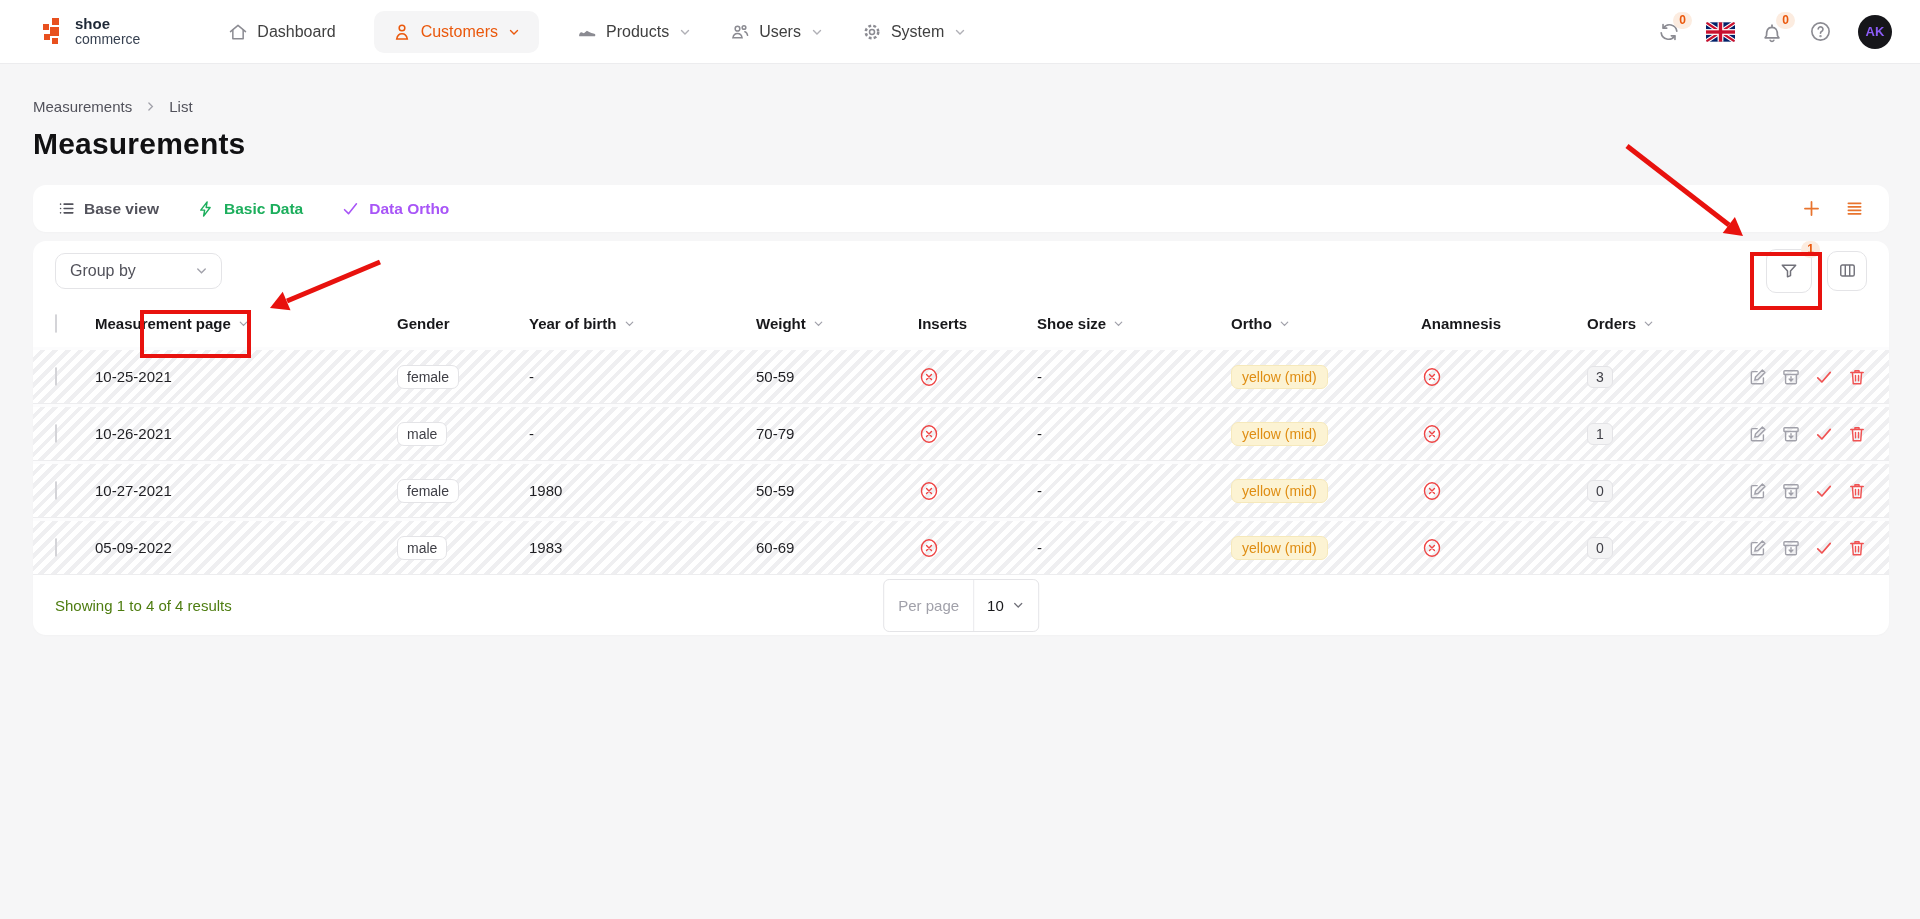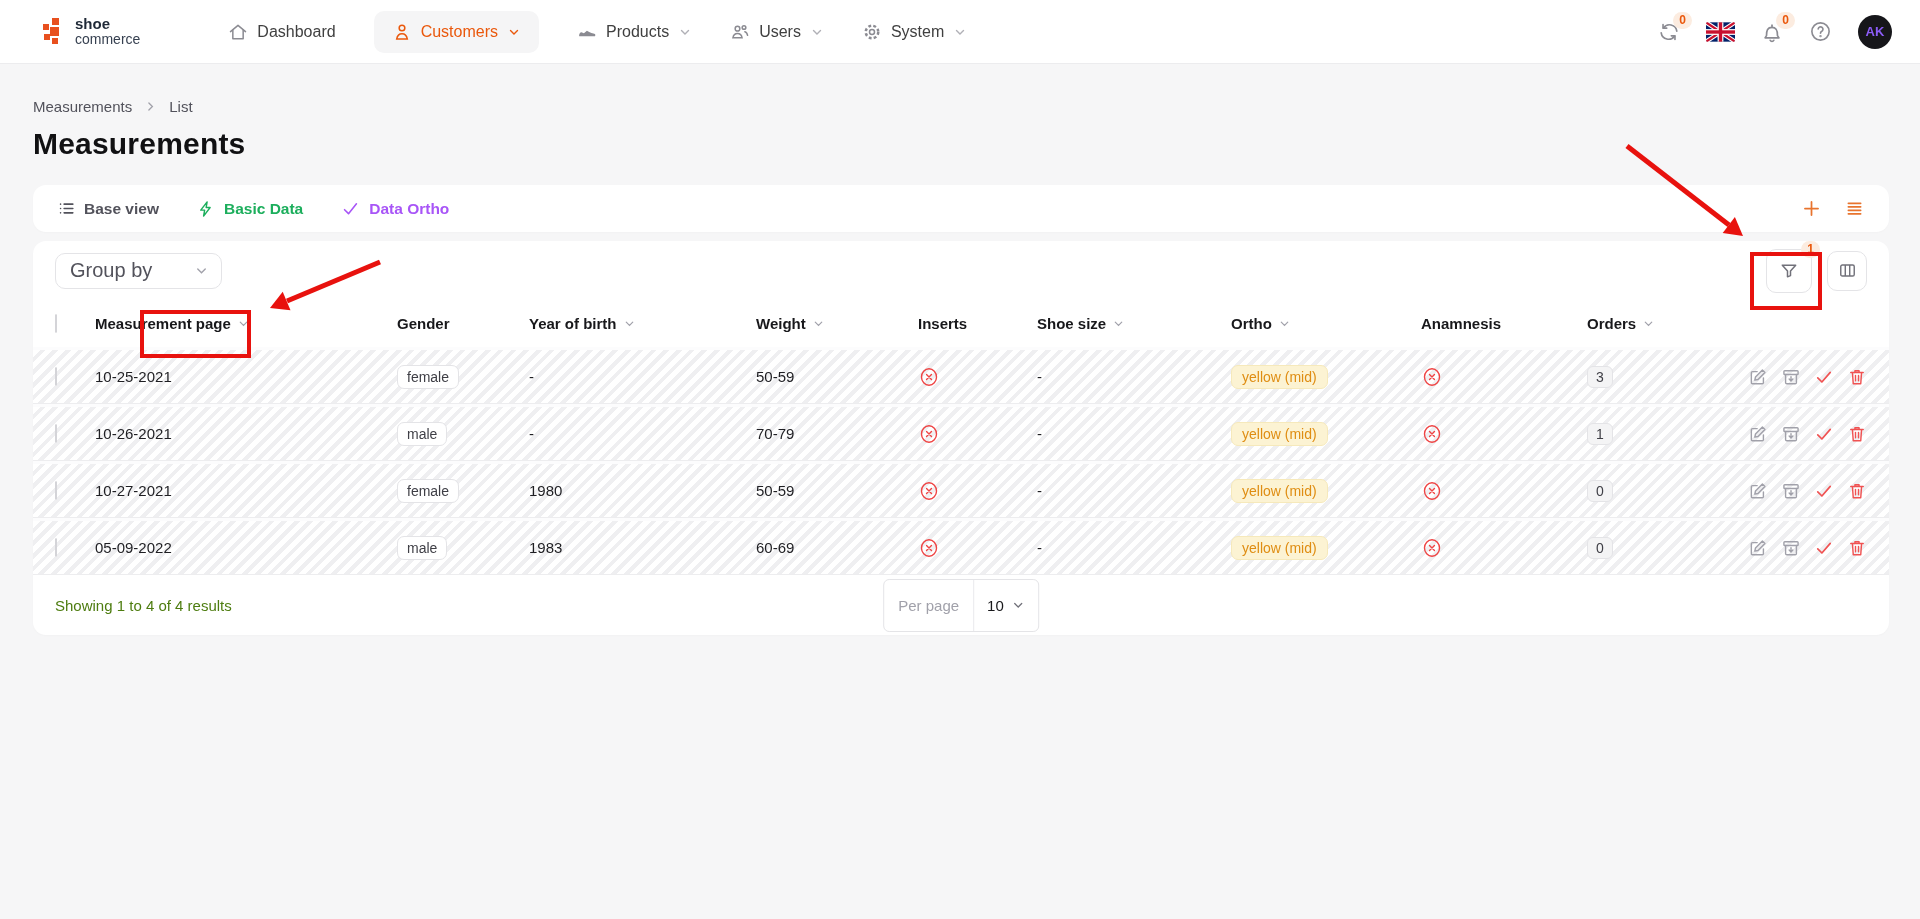--- a/index.html
+++ b/index.html
@@ -50,21 +50,21 @@
   .view-tab { display:flex; align-items:center; gap:9px; font-size:15.5px; font-weight:600; margin-right:38px; cursor:pointer; }
   .view-tab.base { color:#52525b;gap:8px; }
   .view-tab.green { color:#1cae5c; }
   .view-tab.purple { color:#a855f7; }
   .views-right { margin-left:auto; display:flex; align-items:center; gap:22px; color:#e8742e; }
   
   .table-card { margin-top:9px; background:#fff; border-radius:13px; box-shadow:0 1px 2px rgba(0,0,0,.02); overflow:hidden; }
   .toolbar { height:59px; display:flex; align-items:center; padding:0 22px; }
   .groupby {
     width:167px; height:36px; border:1px solid #e4e4e7; border-radius:10px;
-    display:flex; align-items:center; padding:0 12px 0 14px; font-size:20px; color:#52525b; cursor:pointer; background:#fff;
+    display:flex; align-items:center; padding:0 12px 0 14px; font-size:16px; color:#52525b; cursor:pointer; background:#fff;
   }
   .groupby .caret { margin-left:auto; color:#a1a1aa; }
   .toolbar-right { margin-left:auto; display:flex; align-items:center; gap:15px; }
   .search-box {
     width:248px; height:38px; border:1px solid #e4e4e7; border-radius:10px;
     display:flex; align-items:center; padding:0 12px; gap:8px; background:#fff;
   }
   .search-box svg { color:#a1a1aa; flex:none; }
   .search-box input { border:none; outline:none; font-size:15px; width:100%; color:#27272a; font-family:inherit; background:transparent; }
   .search-box input::placeholder { color:#a8a8b0; }

